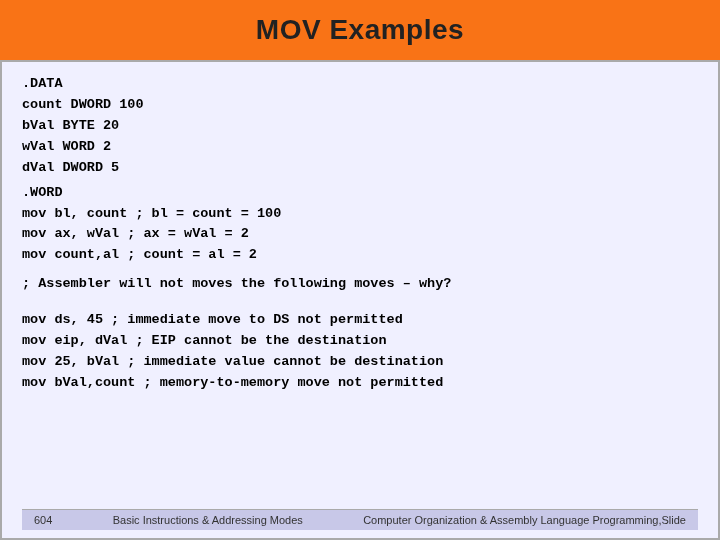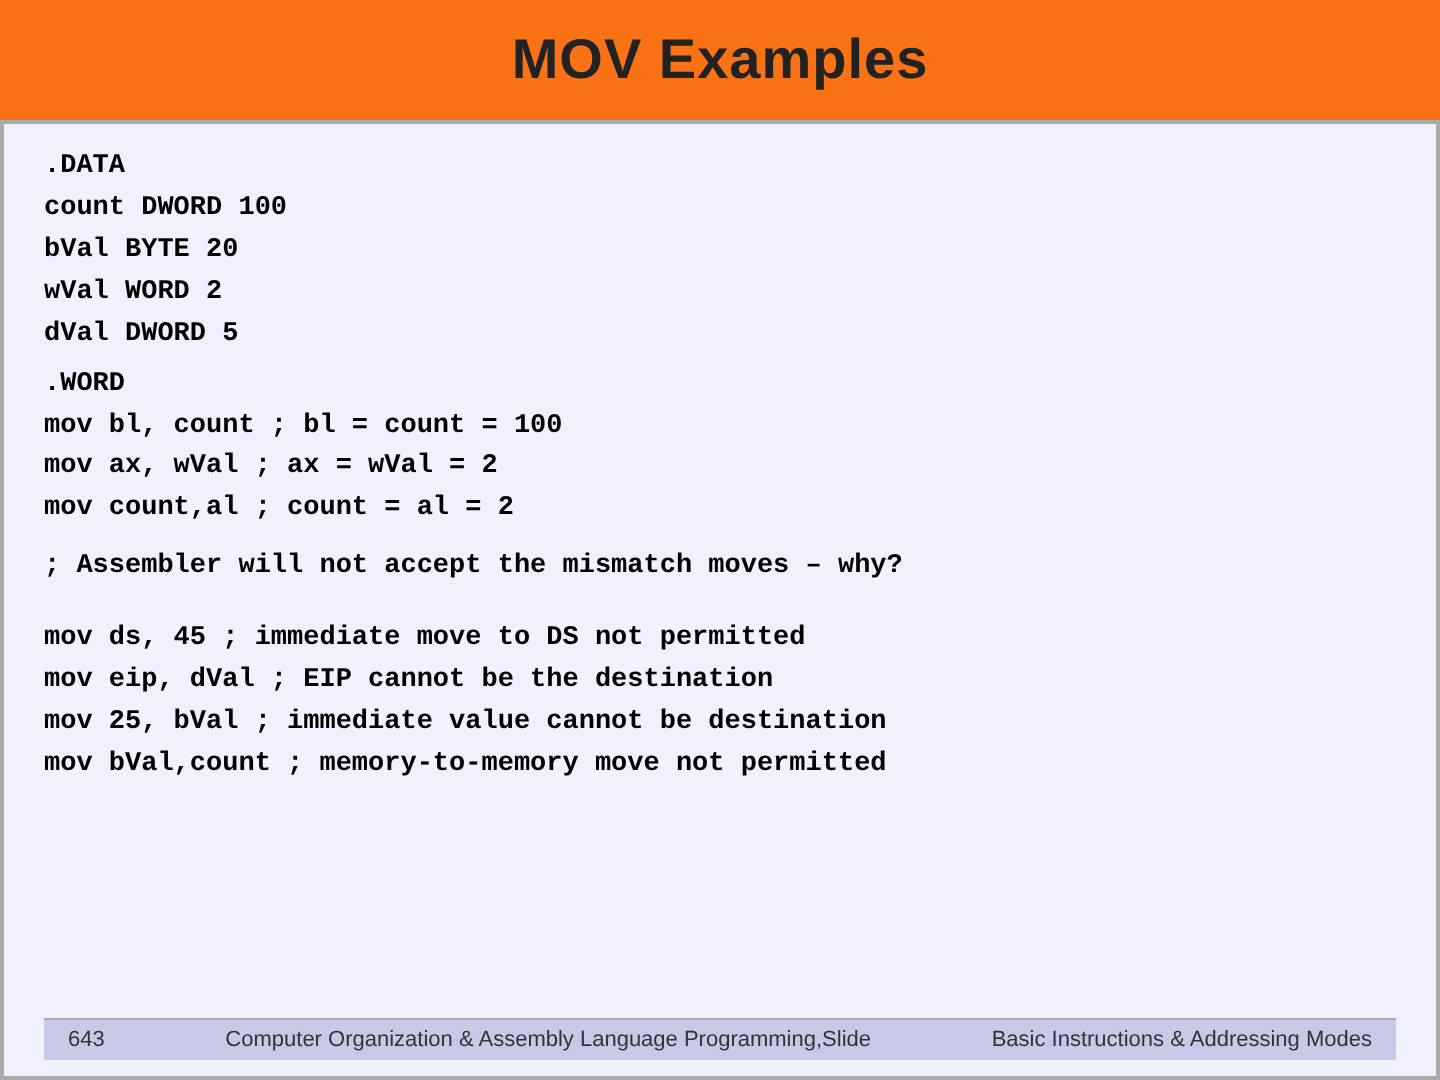--- a/index.html
+++ b/index.html
@@ -86,31 +86,31 @@
       </div>
 
       <div class="section">
         <div>.WORD</div>
         <div>    mov  bl,   count    ;  bl = count = 100</div>
         <div>    mov  ax,   wVal     ;  ax = wVal = 2</div>
         <div>    mov  count,al       ;  count = al = 2</div>
       </div>
 
       <div class="section" style="margin-top:8px;">
-        <div>; Assembler will not accept the mismatch moves – why?</div>
+        <div>; Assembler will not moves the following moves – why?</div>
       </div>
 
       <div class="section" style="margin-top:15px;">
         <div>    mov  ds,   45       ;  immediate move to DS not permitted</div>
         <div>    mov  eip,  dVal     ;  EIP cannot be the destination</div>
         <div>    mov  25,   bVal     ;  immediate value cannot be destination</div>
         <div>    mov  bVal,count     ;  memory-to-memory move not permitted</div>
       </div>
 
     </div>
 
     <div class="bottom-bar">
-      <span>643</span>
+      <span>604</span>
+      <span>Basic Instructions &amp; Addressing Modes</span>
       <span>Computer Organization &amp; Assembly Language Programming,Slide</span>
-      <span>Basic Instructions &amp; Addressing Modes</span>
     </div>
   </div>
 </div>
 
 </body></html>

